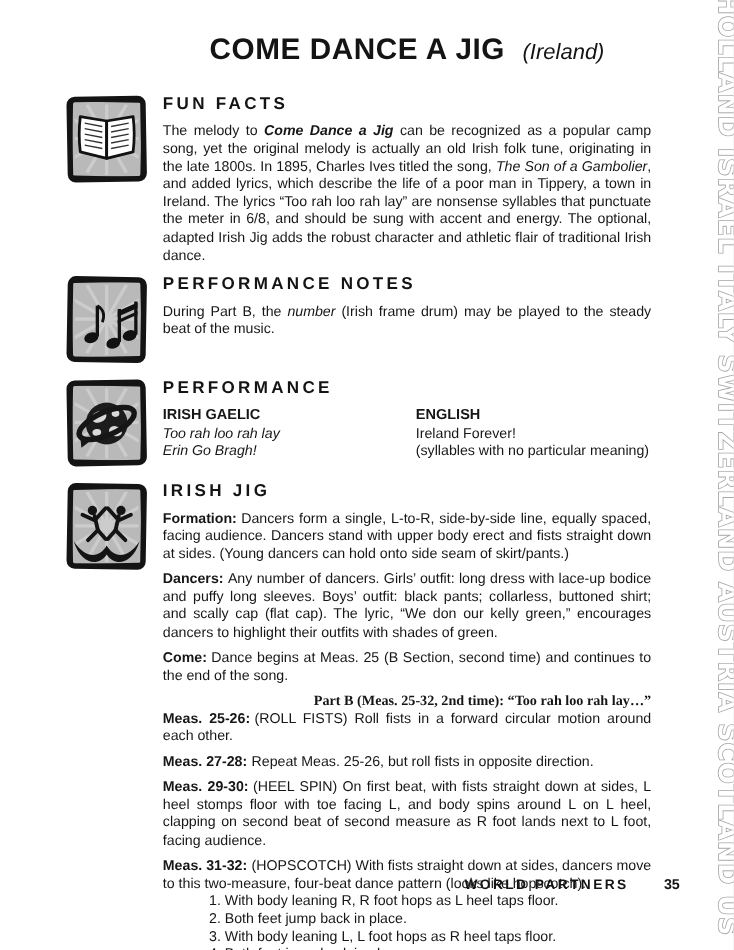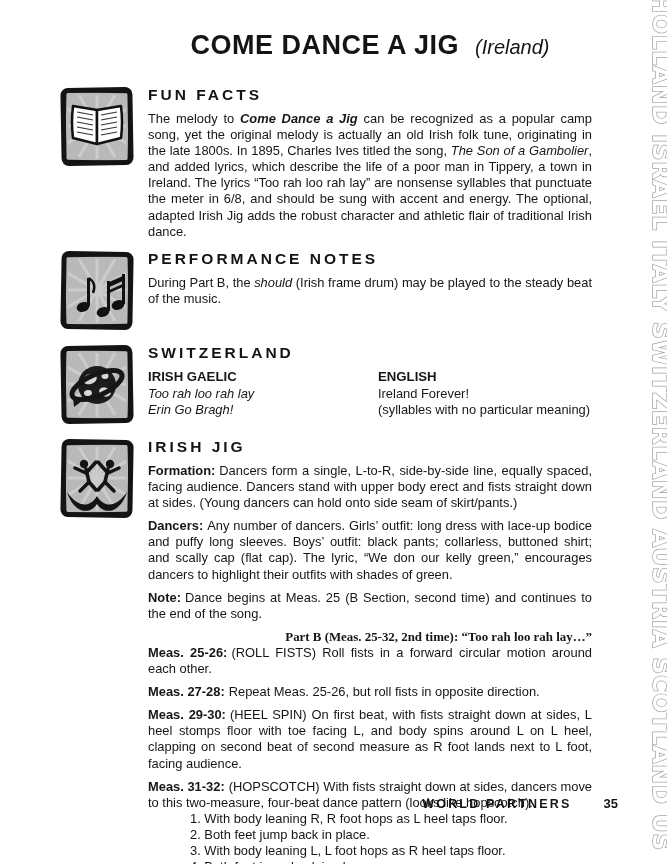--- a/index.html
+++ b/index.html
@@ -133,21 +133,21 @@
         <ellipse cx="43" cy="62" rx="6.5" ry="4.8" fill="#111111" transform="rotate(-18 43 62)"></ellipse>
         <ellipse cx="58" cy="55" rx="6.5" ry="4.8" fill="#111111" transform="rotate(-18 58 55)"></ellipse>
         <path d="M48.5 61 L48.5 31" stroke="#111111" stroke-width="3"></path>
         <path d="M63.5 54 L63.5 24" stroke="#111111" stroke-width="3"></path>
         <polygon points="47,33 65,25 65,30 47,38" fill="#111111"></polygon>
         <polygon points="47,41 65,33 65,36 47,44" fill="#111111"></polygon>
       </svg>
     </div>
     <div class="sec-body">
       <div class="sec-heading">PERFORMANCE NOTES</div>
-      <p class="para"><span>During Part B, the </span><span class="em">should</span><span> (Irish frame drum) may be played to the steady beat of the music.</span></p>
+      <p class="para"><span>During Part B, the </span><span class="em">number</span><span> (Irish frame drum) may be played to the steady beat of the music.</span></p>
     </div>
   </div>
 
   <div class="section sec-trans">
     <div class="icon-box">
       <svg viewBox="0 0 74 82" width="74" height="82">
         <defs>
             <clipPath id="clipGlobe">
               <rect x="8" y="9" width="58" height="64"></rect>
             </clipPath>
@@ -171,21 +171,21 @@
         <circle cx="37" cy="41" r="19" fill="#1c1c1c"></circle>
         <ellipse cx="30" cy="35" rx="7" ry="5" fill="#d8d8d8" transform="rotate(-20 30 35)"></ellipse>
         <ellipse cx="45" cy="48" rx="6" ry="4.5" fill="#d8d8d8" transform="rotate(15 45 48)"></ellipse>
         <ellipse cx="45" cy="32" rx="3.5" ry="3" fill="#d8d8d8"></ellipse>
         <ellipse cx="28" cy="49" rx="4" ry="3" fill="#d8d8d8" transform="rotate(-10 28 49)"></ellipse>
         <ellipse cx="37" cy="41" rx="27" ry="10.5" fill="none" stroke="#161616" stroke-width="5" transform="rotate(-24 37 41)"></ellipse>
         <polygon points="13,53 22,57 14,63" fill="#161616"></polygon>
       </svg>
     </div>
     <div class="sec-body">
-      <div class="sec-heading">SWITZERLAND</div>
+      <div class="sec-heading">PERFORMANCE</div>
       <div class="trans-cols">
         <div class="trans-col c1">
           <div class="sub">IRISH GAELIC</div>
           <div class="tline">Too rah loo rah lay</div>
           <div class="tline">Erin Go Bragh!</div>
         </div>
         <div class="trans-col c2">
           <div class="sub">ENGLISH</div>
           <div class="tline">Ireland Forever!</div>
           <div class="tline">(syllables with no particular meaning)</div>
@@ -235,21 +235,21 @@
         <path d="M7 54 C18 70 30 70 37 58 C44 70 56 70 67 54 C60 76 44 77 37 66 C30 77 14 76 7 54 Z" fill="#141414"></path>
       </svg>
     </div>
     <div class="sec-body">
       <div class="sec-heading">IRISH JIG</div>
 
       <p class="para"><span class="lead">Formation:</span><span>Dancers form a single, L-to-R, side-by-side line, equally spaced, facing audience. Dancers stand with upper body erect and fists straight down at sides. (Young dancers can hold onto side seam of skirt/pants.)</span></p>
 
       <p class="para"><span class="lead">Dancers:</span><span>Any number of dancers. Girls’ outfit: long dress with lace-up bodice and puffy long sleeves. Boys’ outfit: black pants; collarless, buttoned shirt; and scally cap (flat cap). The lyric, “We don our kelly green,” encourages dancers to highlight their outfits with shades of green.</span></p>
 
-      <p class="para"><span class="lead">Note:</span><span>Dance begins at Meas. 25 (B Section, second time) and continues to the end of the song.</span></p>
+      <p class="para"><span class="lead">Come:</span><span>Dance begins at Meas. 25 (B Section, second time) and continues to the end of the song.</span></p>
 
       <p class="para bold-all"><span>Part B (Meas. 25-32, 2nd time): “Too rah loo rah lay…”</span></p>
 
       <p class="para"><span class="lead">Meas. 25-26:</span><span>(ROLL FISTS) Roll fists in a forward circular motion around each other.</span></p>
 
       <p class="para"><span class="lead">Meas. 27-28:</span><span>Repeat Meas. 25-26, but roll fists in opposite direction.</span></p>
 
       <p class="para"><span class="lead">Meas. 29-30:</span><span>(HEEL SPIN) On first beat, with fists straight down at sides, L heel stomps floor with toe facing L, and body spins around L on L heel, clapping on second beat of second measure as R foot lands next to L foot, facing audience.</span></p>
 
       <p class="para" style="margin-bottom:0;"><span class="lead">Meas. 31-32:</span><span>(HOPSCOTCH) With fists straight down at sides, dancers move to this two-measure, four-beat dance pattern (looks like hopscotch):</span></p>

